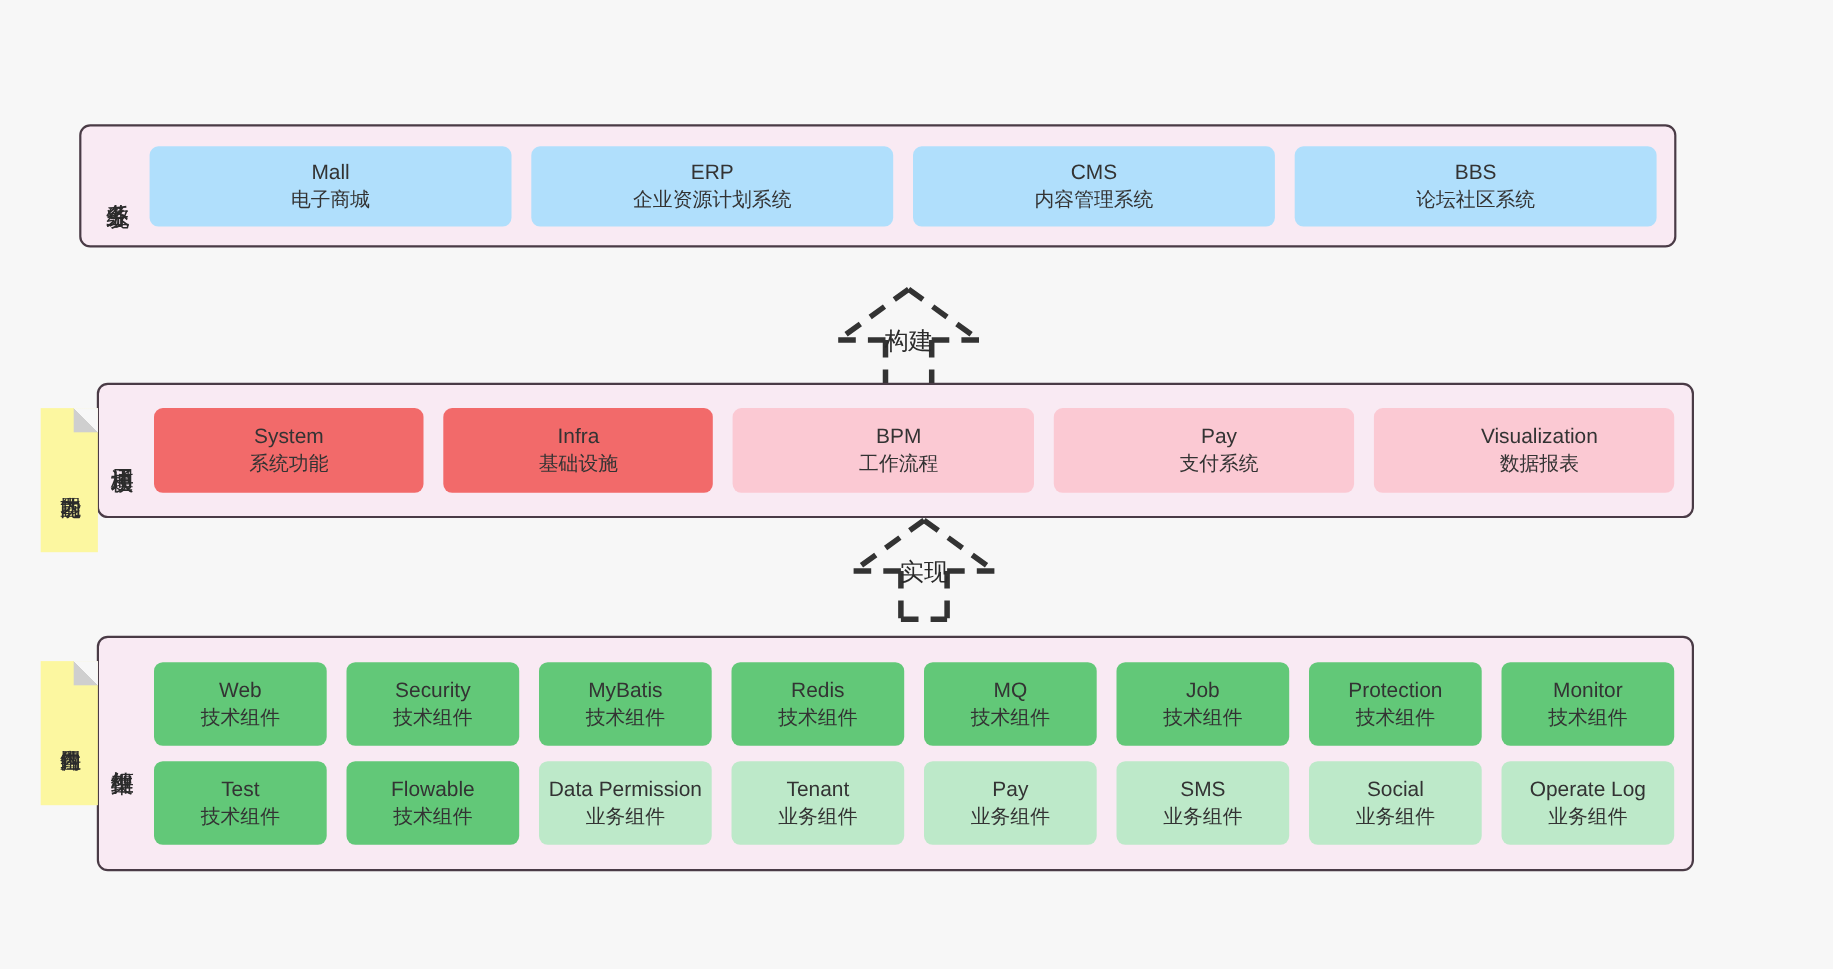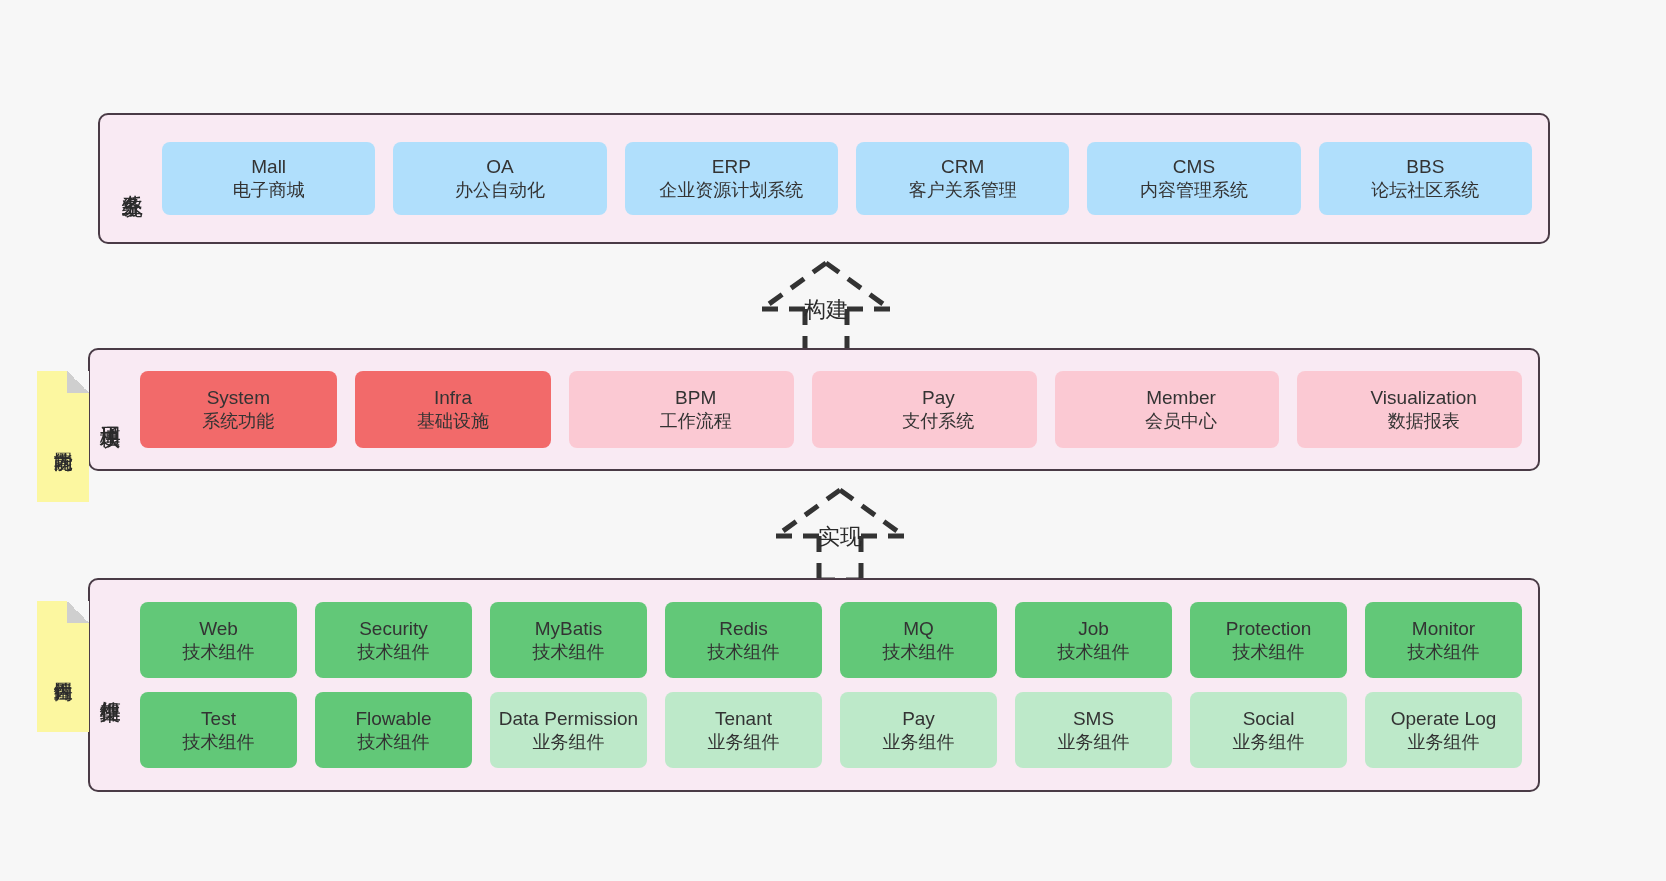--- a/index.html
+++ b/index.html
@@ -72,21 +72,21 @@
 
   
   .c-blue        { background: #b0dffc; }
   .c-red         { background: #f26a6a; }
   .c-pink        { background: #fbc9d3; padding-left: 32px; }
   .c-green       { background: #62c878; }
   .c-green-light { background: #bde9c9; text-align: right; }
 
   
   #layer-business {
-    left: 98px;  top: 113px;  width: 1452px; height: 131px; padding-left: 12px;
+    left: 72px;  top: 113px;  width: 1452px; height: 112px; padding-left: 12px;
   }
   #layer-business .cell { height: 73px; }
 
   
   #layer-common {
     left: 88px;  top: 348px;  width: 1452px; height: 123px;
   }
   #layer-common .cell { height: 77px; text-align: center; }
 
   
@@ -132,44 +132,36 @@
     position: absolute;
     left: 0; right: 0;
     top: 36px;
     text-align: center;
     font-size: 22px;
     color: #2b2b2b;
     pointer-events: none;
     user-select: none;
   }
   #arrow-build   { left: 746px; top: 259px; }
-  #arrow-impl    { left: 760px; top: 486px; }
+  #arrow-impl    { left: 760px; top: 469px; }
 </style>
 </head>
 <body>
 
 <div class="layer" id="layer-business">
   <div class="layer-title">业务系统</div>
   <div class="layer-body">
     <div class="row">
       <div class="cell c-blue">
         <div class="t1">Mall</div>
         <div class="t2">电子商城</div>
       </div>
       <div class="cell c-blue">
-        <div class="t1">OA</div>
-        <div class="t2">办公自动化</div>
-      </div>
-      <div class="cell c-blue">
         <div class="t1">ERP</div>
         <div class="t2">企业资源计划系统</div>
-      </div>
-      <div class="cell c-blue">
-        <div class="t1">CRM</div>
-        <div class="t2">客户关系管理</div>
       </div>
       <div class="cell c-blue">
         <div class="t1">CMS</div>
         <div class="t2">内容管理系统</div>
       </div>
       <div class="cell c-blue">
         <div class="t1">BBS</div>
         <div class="t2">论坛社区系统</div>
       </div>
     </div>
@@ -205,24 +197,20 @@
       </div>
       <div class="cell c-pink">
         <div class="t1">BPM</div>
         <div class="t2">工作流程</div>
       </div>
       <div class="cell c-pink">
         <div class="t1">Pay</div>
         <div class="t2">支付系统</div>
       </div>
       <div class="cell c-pink">
-        <div class="t1">Member</div>
-        <div class="t2">会员中心</div>
-      </div>
-      <div class="cell c-pink">
         <div class="t1">Visualization</div>
         <div class="t2">数据报表</div>
       </div>
     </div>
   </div>
 </div>
 
 <div class="sticky" id="sticky-builtin-function">
   <span>内置功能</span>
 </div>

